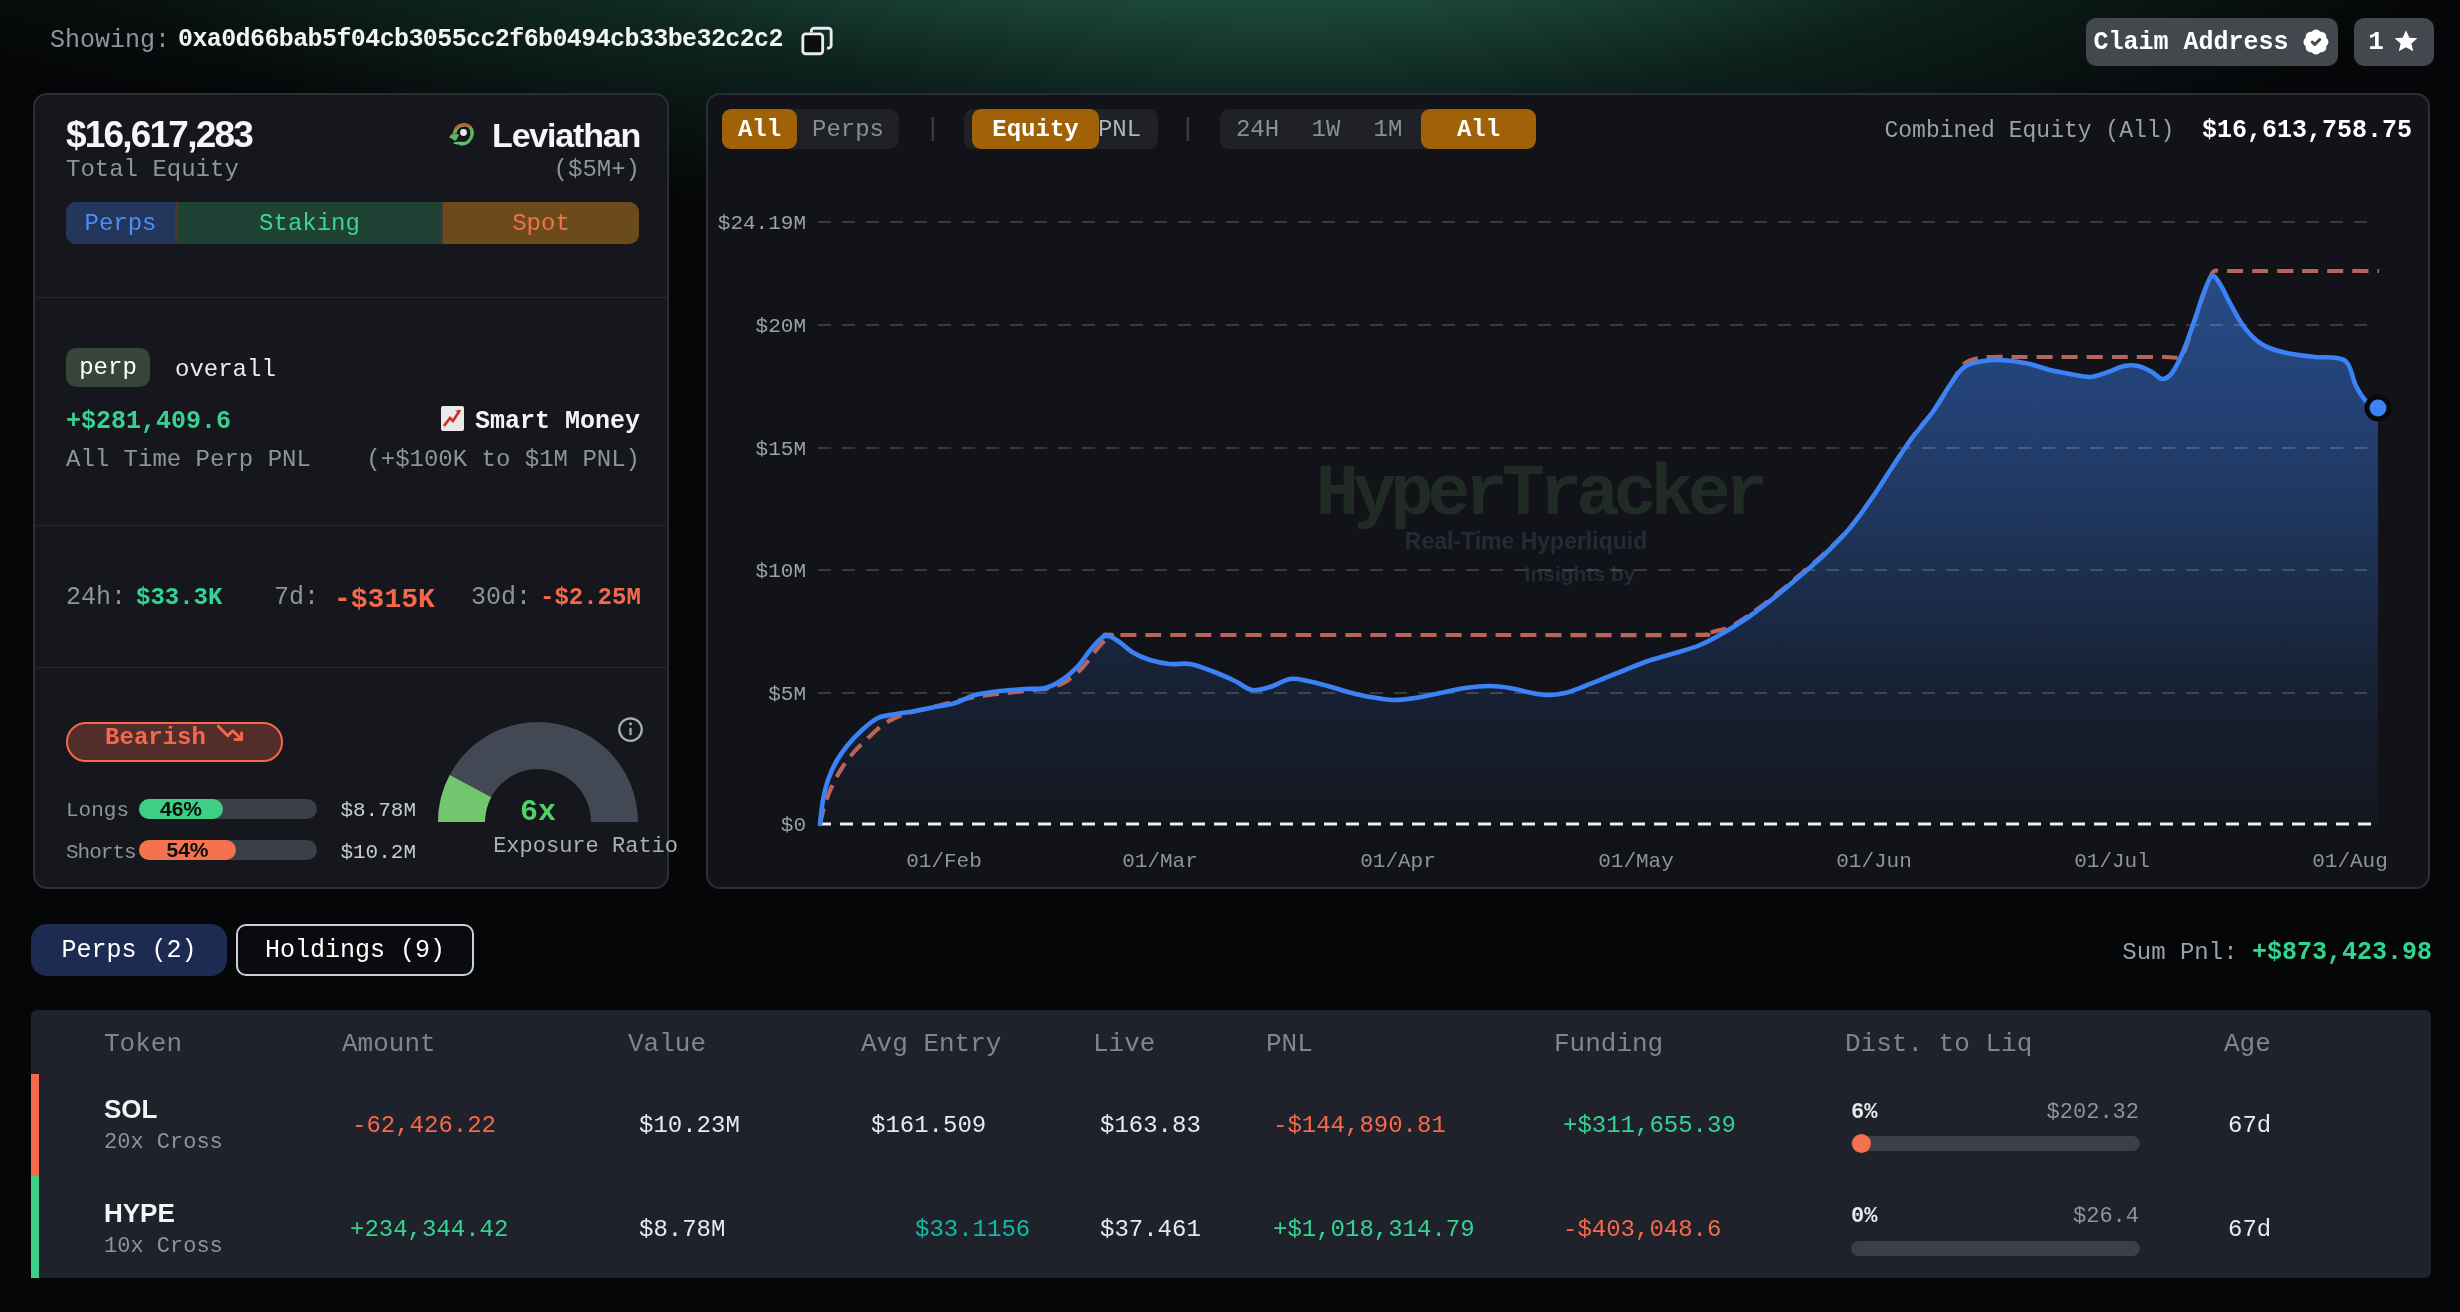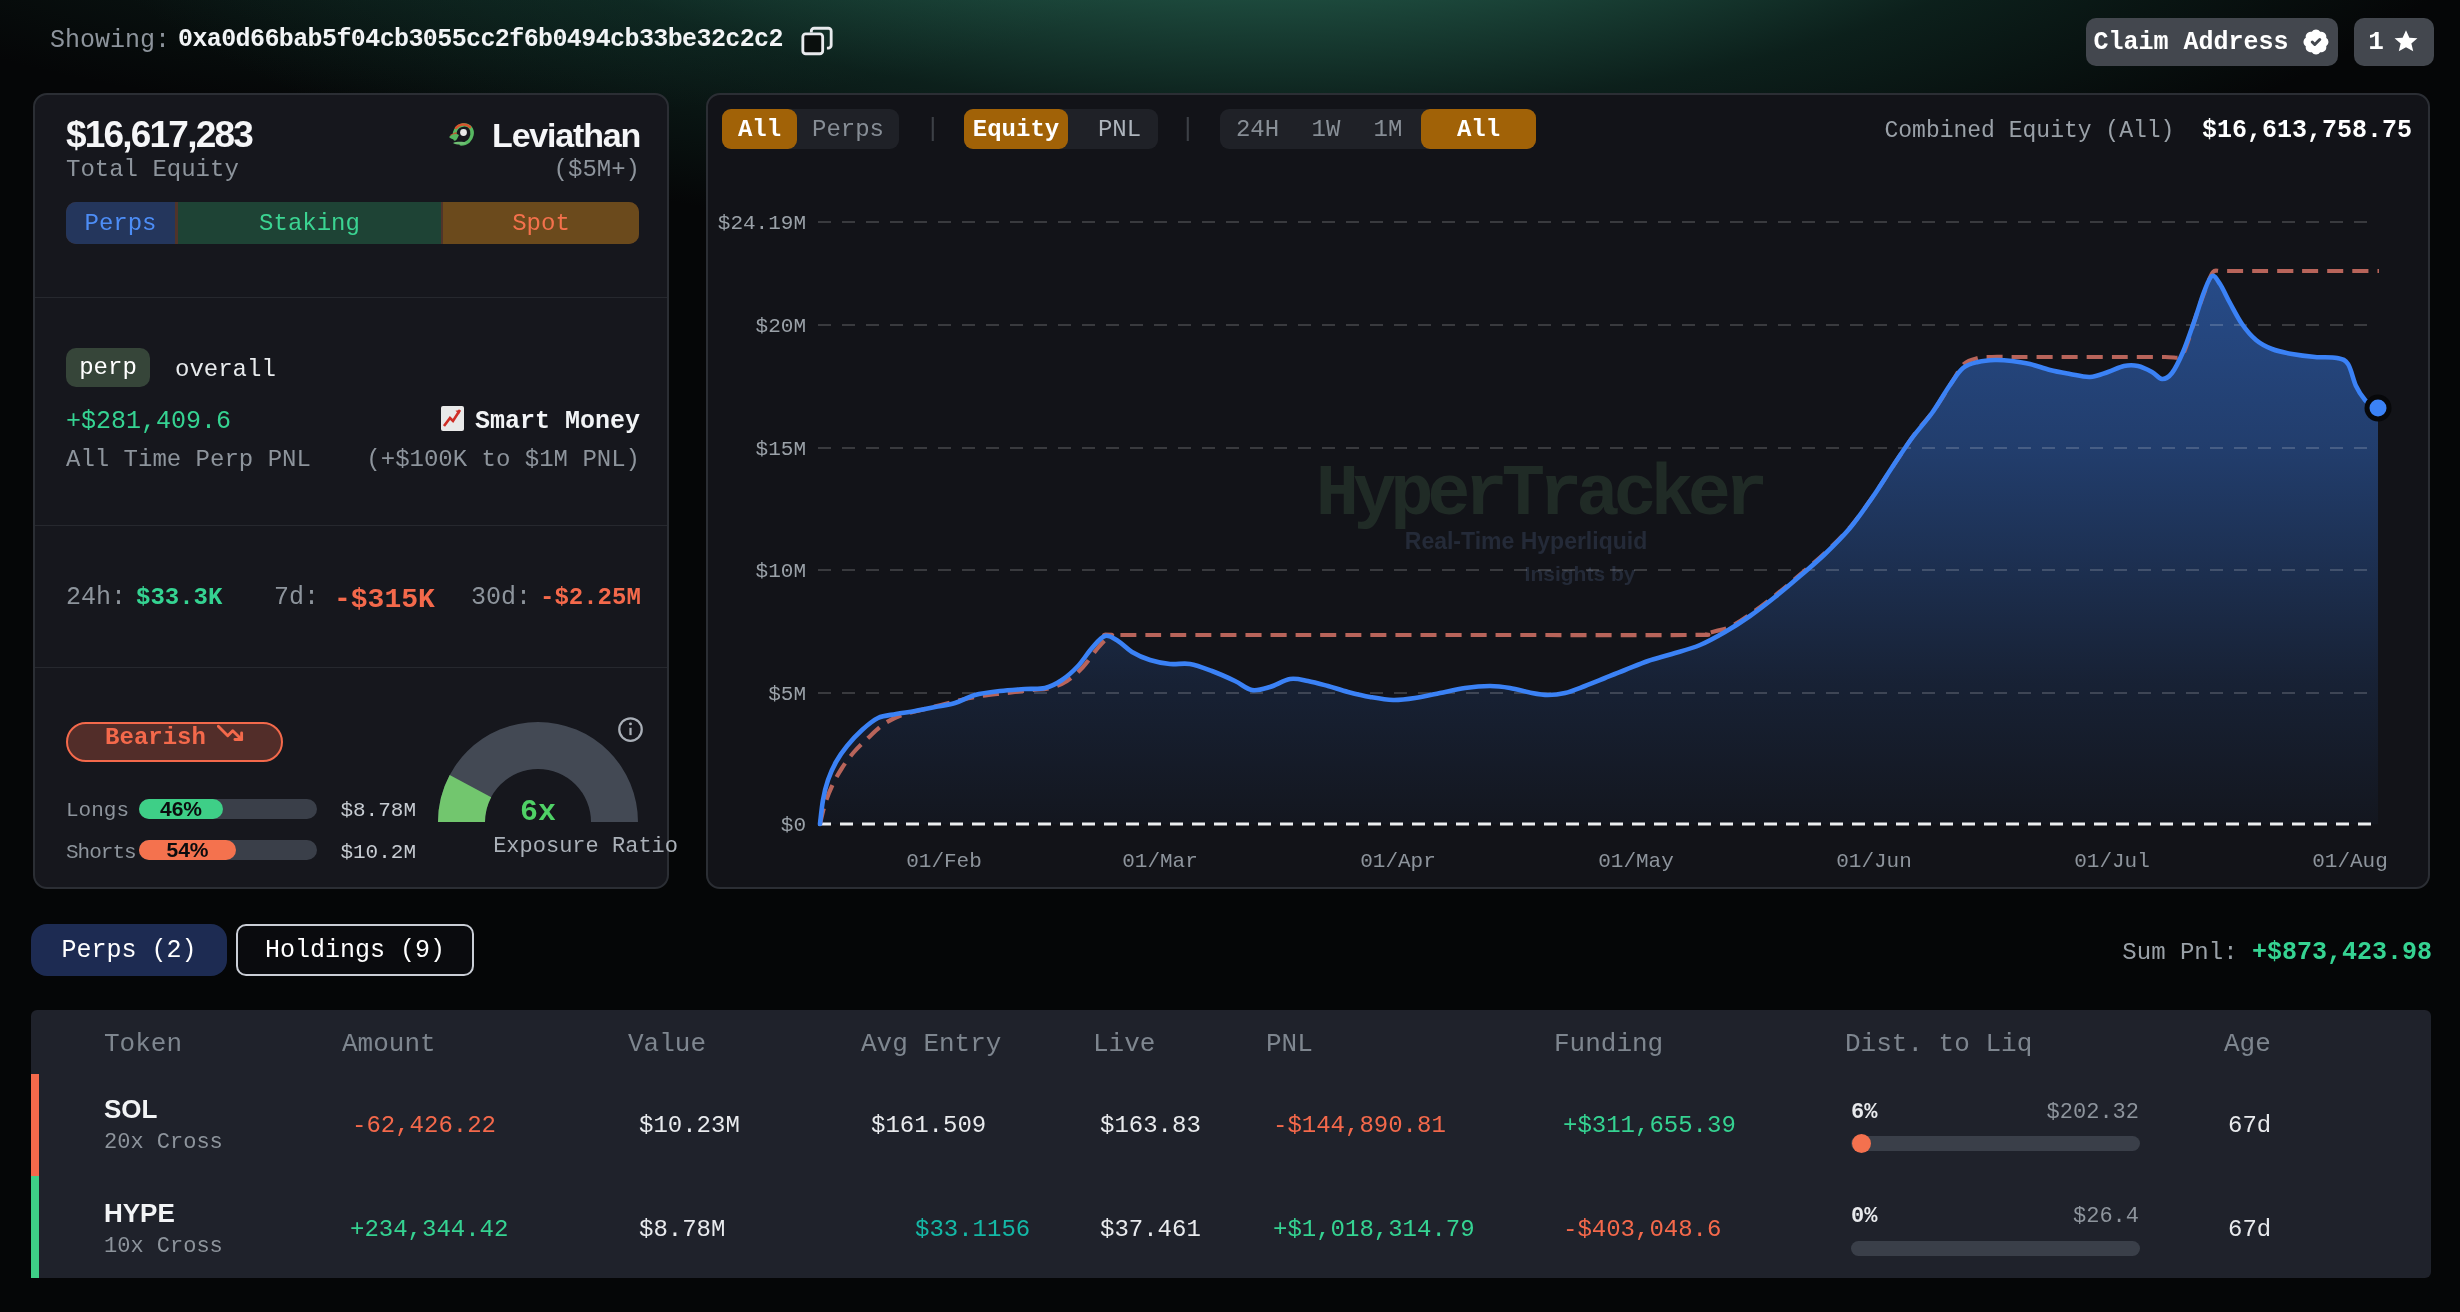--- a/index.html
+++ b/index.html
@@ -57,21 +57,21 @@
 <div class="abs sans" style="left:340px;top:116px;width:300px;text-align:right;font-size:34px;font-weight:bold;color:#f5f6f8;letter-spacing:-1.2px">Leviathan</div>
 <div class="abs gray" style="left:340px;top:156px;width:300px;text-align:right;font-size:24px">($5M+)</div>
 <div class="abs" style="left:66px;top:202px;width:573px;height:42px;border-radius:10px;overflow:hidden;background:#50342a">
 <div class="seg" style="left:0;width:109px;background:#24365c;color:#4d8df6">Perps</div>
 <div class="seg" style="left:112px;width:263px;background:#1e4335;color:#3bd492">Staking</div>
 <div class="seg" style="left:377px;width:196px;background:#6b4a1c;color:#f4714c">Spot</div>
 </div>
 <div class="divider" style="left:35px;width:632px;top:297px"></div>
 <div class="abs" style="left:66px;top:348px;width:84px;height:39px;background:#364539;border-radius:10px;display:flex;align-items:center;justify-content:center;font-size:24px;color:#fff">perp</div>
 <div class="abs" style="left:175px;top:356px;font-size:24px;color:#e7eaec">overall</div>
-<div class="abs green" style="left:66px;top:407px;font-size:25px;font-weight:normal">+$281,409.6</div>
+<div class="abs green" style="left:66px;top:407px;font-size:25px;font-weight:bold">+$281,409.6</div>
 <div class="abs gray" style="left:66px;top:446px;font-size:24px">All Time Perp PNL</div>
 <svg class="abs" style="left:441px;top:405px" width="23" height="27" viewBox="0 0 23 27">
 <rect x="0" y="1" width="23" height="25" rx="2" fill="#e9e9e9"></rect>
 <path d="M3 21 L9 13 L12 16 L19 5" fill="none" stroke="#cf2e26" stroke-width="2.6"></path>
 <path d="M19 5 l-4.5 0.8 3.6 3.4 Z" fill="#cf2e26"></path>
   </svg>
 <div class="abs" style="left:340px;top:407px;width:300px;text-align:right;font-size:25px;font-weight:bold;color:#f2f4f6">Smart Money</div>
 <div class="abs gray" style="left:300px;top:446px;width:340px;text-align:right;font-size:24px">(+$100K to $1M PNL)</div>
 <div class="divider" style="left:35px;width:632px;top:525px"></div>
 <div class="abs gray" style="left:66px;top:583px;font-size:25px">24h:</div>
@@ -113,21 +113,21 @@
     <line x1="12" y1="10.5" x2="12" y2="17"></line>
     <circle cx="12" cy="7" r="1.3" fill="#a9afb7" stroke="none"></circle>
   </svg>
 <div class="card" style="left:706px;top:93px;width:1724px;height:796px;background:#121318"></div>
 <div class="ctl" style="left:722px;width:177px">
 <div class="on" style="left:0;width:75px">All</div>
     <div class="off" style="left:75px;width:102px">Perps</div>
   </div>
 <div class="abs" style="left:925px;top:114px;font-size:26px;color:#3c4046">|</div>
 <div class="ctl" style="left:964px;width:194px">
-<div class="on" style="left:0;width:104px">Equity</div>
+<div class="on" style="left:8px;width:127px">Equity</div>
     <div class="off" style="left:117px;width:77px;color:#aeb5bd">PNL</div>
   </div>
 <div class="abs" style="left:1180px;top:114px;font-size:26px;color:#3c4046">|</div>
 <div class="ctl" style="left:1220px;width:316px">
 <div class="off" style="left:0;width:75px">24H</div>
     <div class="off" style="left:75px;width:62px">1W</div>
     <div class="off" style="left:137px;width:62px">1M</div>
     <div class="on" style="left:201px;width:115px">All</div>
   </div>
 <div class="abs" style="right:48px;top:116px;font-size:23px;color:#9aa1a8">Combined Equity (All)&nbsp;&nbsp;<span style="font-size:25px;font-weight:bold;color:#fff">$16,613,758.75</span></div>

